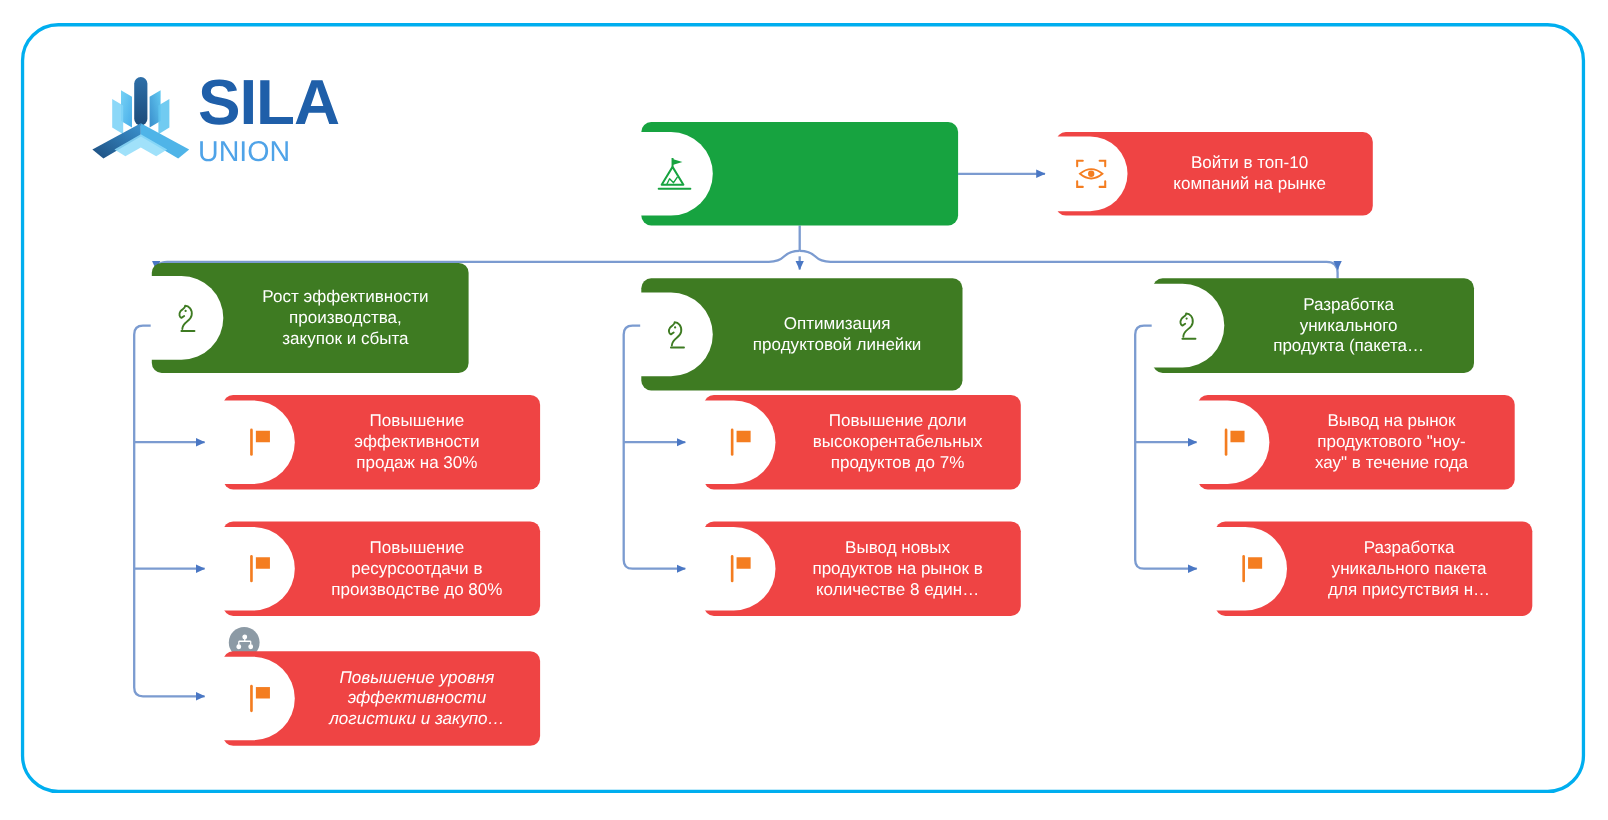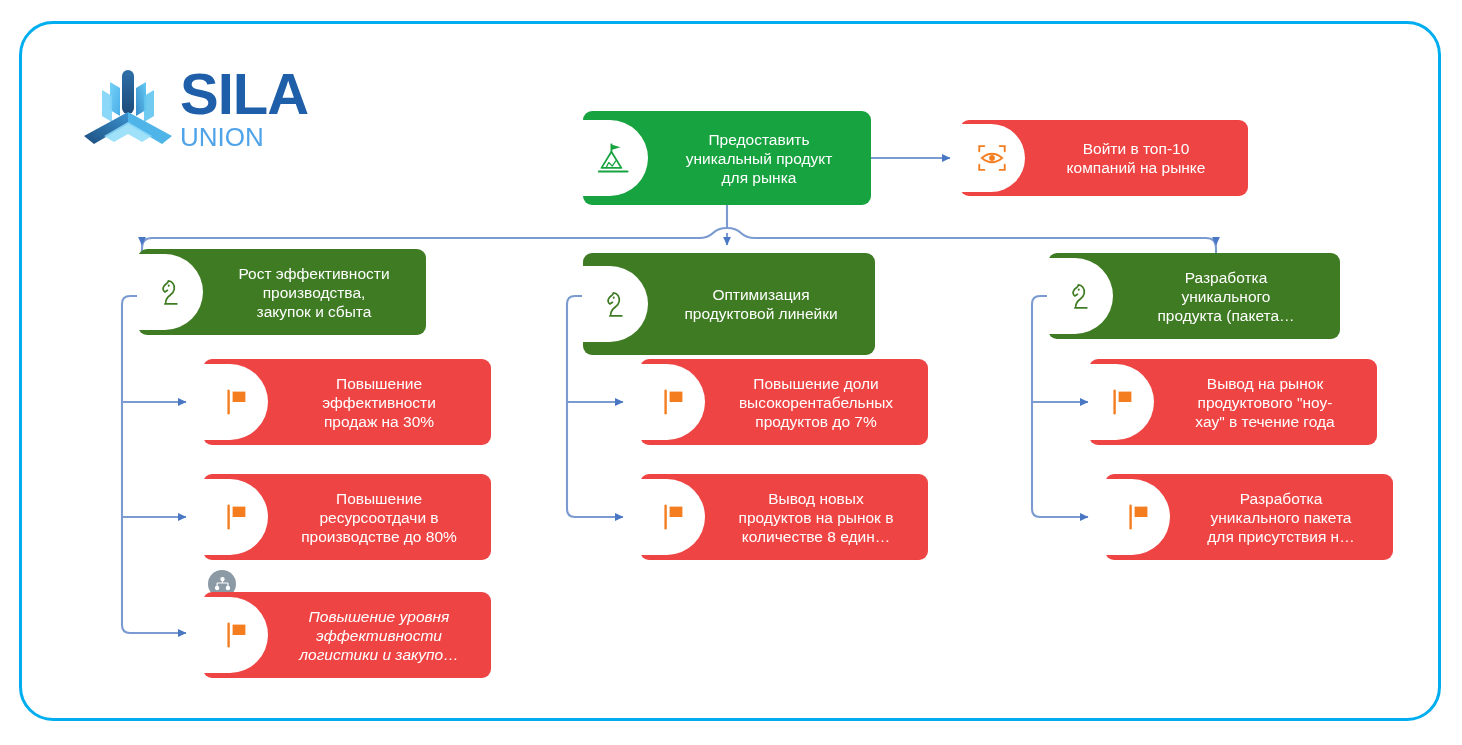--- a/index.html
+++ b/index.html
@@ -151,43 +151,40 @@
     <svg viewBox="0 0 40 40" width="36" height="36">
       <g fill="none" stroke="#17A340" stroke-width="2" stroke-linejoin="round">
         <path d="M5 31 L16 13 L27 31 Z"></path>
         <path d="M16 13 L16 4"></path>
         <path d="M16 5 L26 8 L16 11 Z" fill="#17A340" stroke="none"></path>
         <path d="M2 35 L34 35" stroke-linecap="round"></path>
         <path d="M10 31 L13 25 L17 29 L21 23" stroke-width="1.4"></path>
       </g>
     </svg>
   </span>
-  <span class="ntext">Предоставить
-уникальный продукт
-для рынка</span>
 </div>
 
 <div class="node orange" style="left:960px;top:120px;width:288px;height:76px;">
   <span class="badge" style="height:68px;">
     <svg viewBox="0 0 40 40" width="34" height="34">
       <g fill="none" stroke="#F47D20" stroke-width="2.2" stroke-linecap="round">
         <path d="M5 12 L5 6 L11 6"></path>
           <path d="M29 6 L35 6 L35 12"></path>
         <path d="M35 28 L35 34 L29 34"></path>
           <path d="M11 34 L5 34 L5 28"></path>
         <path d="M8 20 Q20 10 32 20 Q20 30 8 20 Z" stroke-width="2"></path>
         <circle cx="20" cy="20" r="3.4" fill="#F47D20" stroke="none"></circle>
       </g>
     </svg>
   </span>
   <span class="ntext">Войти в топ-10
 компаний на рынке</span>
 </div>
 
-<div class="node green-dark" style="left:138px;top:249px;width:288px;height:86px;">
+<div class="node green-dark" style="left:138px;top:239px;width:288px;height:100px;">
   <span class="badge">
     <svg viewBox="0 0 40 40" width="34" height="34">
       <g fill="none" stroke="#3E7B22" stroke-width="2" stroke-linejoin="round" stroke-linecap="round">
         <path d="M14 34 L28 34"></path>
         <path d="M15 32 C15 24 24 24 25 17 C26 11 22 7 18 7 C18 10 15 10 13 13 C11 16 12 19 14 20 L17 18"></path>
         <circle cx="18.5" cy="12.5" r="1.2" fill="#3E7B22" stroke="none"></circle>
       </g>
     </svg>
   </span>
   <span class="ntext">Рост эффективности

